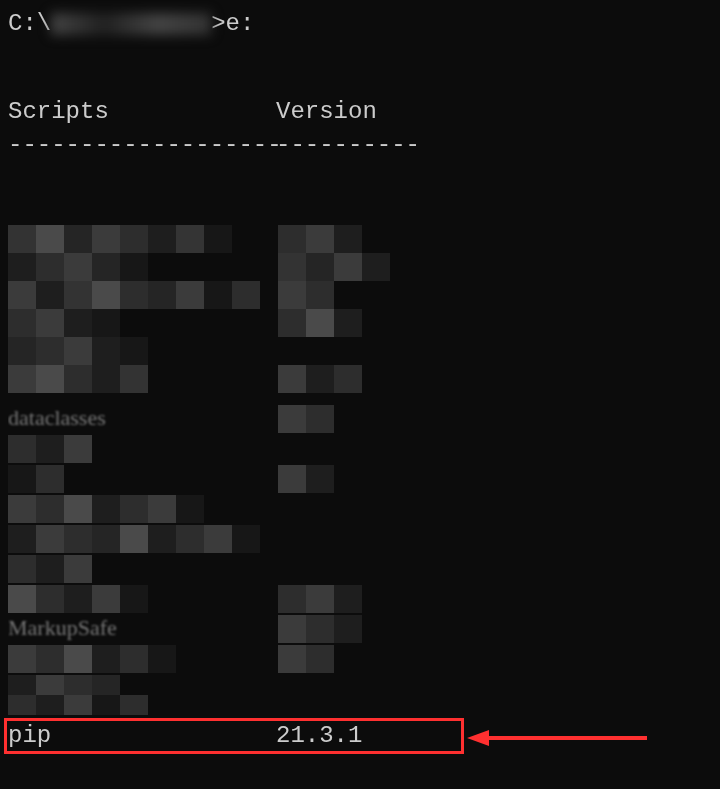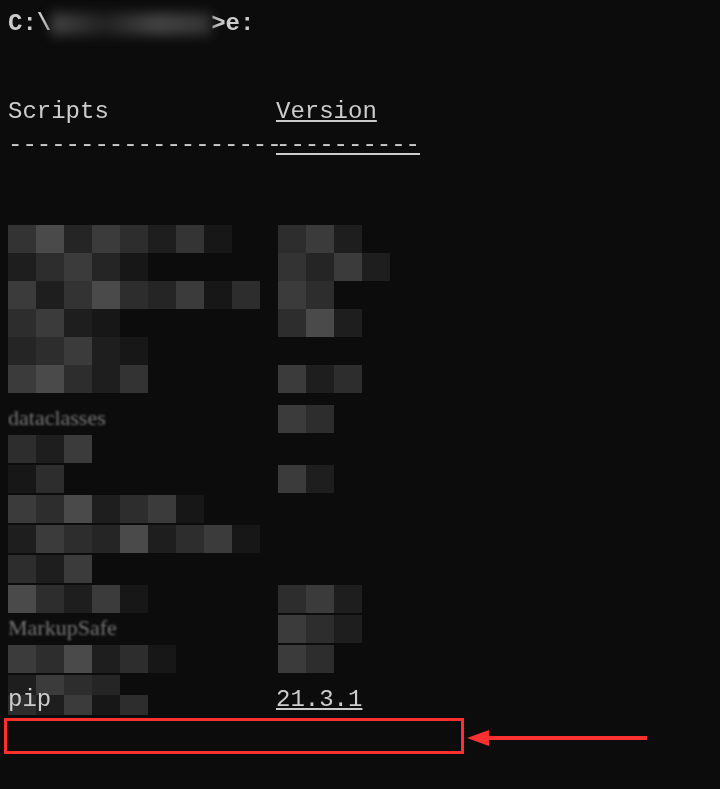--- a/index.html
+++ b/index.html
@@ -15,21 +15,20 @@
       font-size: 24px;
       color: #cccccc;
       overflow: hidden;
       position: relative;
       padding: 8px;
       line-height: 1.35;
     }
     .line {
       white-space: pre;
       display: block;
-      font-weight: bold;
     }
     .censored {
       display: inline-block;
       background: #2a2a2a;
       vertical-align: middle;
       position: relative;
     }
     .highlight-box {
       position: absolute;
       border: 3px solid #ff3030;
@@ -47,21 +46,20 @@
     }
     .table-row {
       display: flex;
     }
     .col-pkg {
       width: 268px;
       white-space: pre;
     }
     .col-ver {
       white-space: pre;
-      text-decoration: underline;
     }
     .pixelated-block {
       position: absolute;
       left: 8px;
       width: 700px;
     }
   </style>
 </head>
 <body>
 
@@ -198,21 +196,21 @@
       <rect x="84" y="450" width="28" height="28" fill="#2a2a2a"></rect>
       <rect x="0" y="470" width="28" height="20" fill="#333"></rect>
       <rect x="28" y="470" width="28" height="20" fill="#222"></rect>
       <rect x="56" y="470" width="28" height="20" fill="#444"></rect>
       <rect x="84" y="470" width="28" height="20" fill="#1a1a1a"></rect>
       <rect x="112" y="470" width="28" height="20" fill="#333"></rect>
     </g>
   </svg>
 </div>
 
-<div style="position:absolute;left:8px;top:684px;">
+<div style="position:absolute;left:8px;top:720px;">
   <div class="table-row">
     <span class="col-pkg">pip</span>
     <span class="col-ver">21.3.1</span>
   </div>
   <div class="table-row">
   </div>
 </div>
 
 <div class="highlight-box"></div>
 

